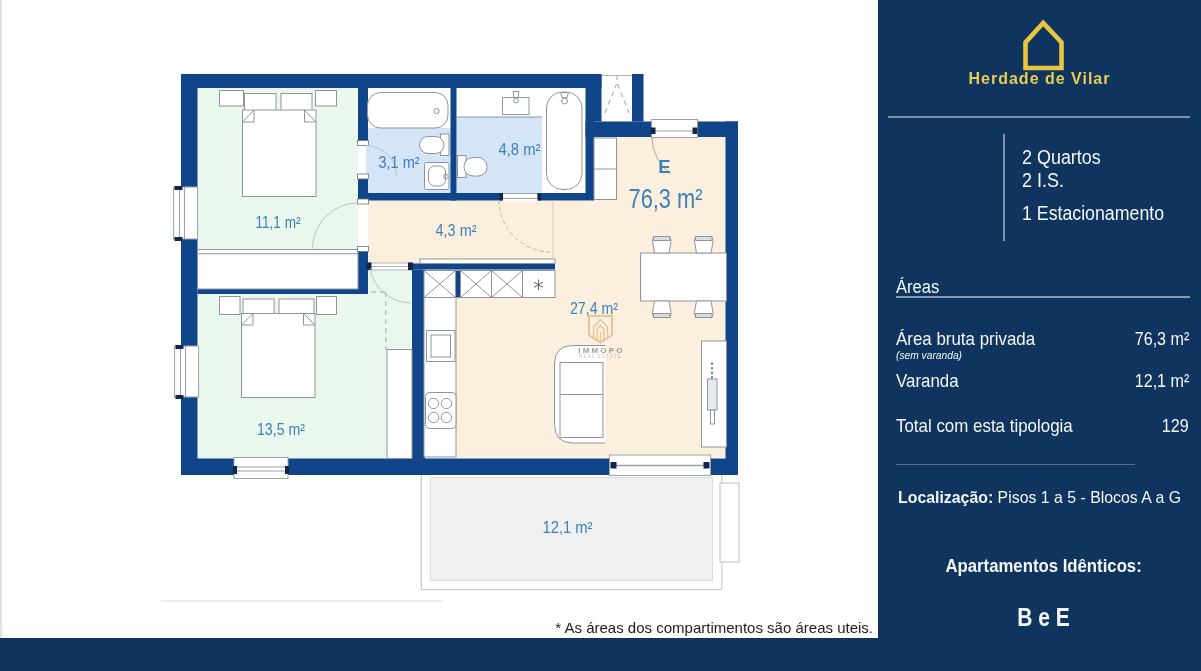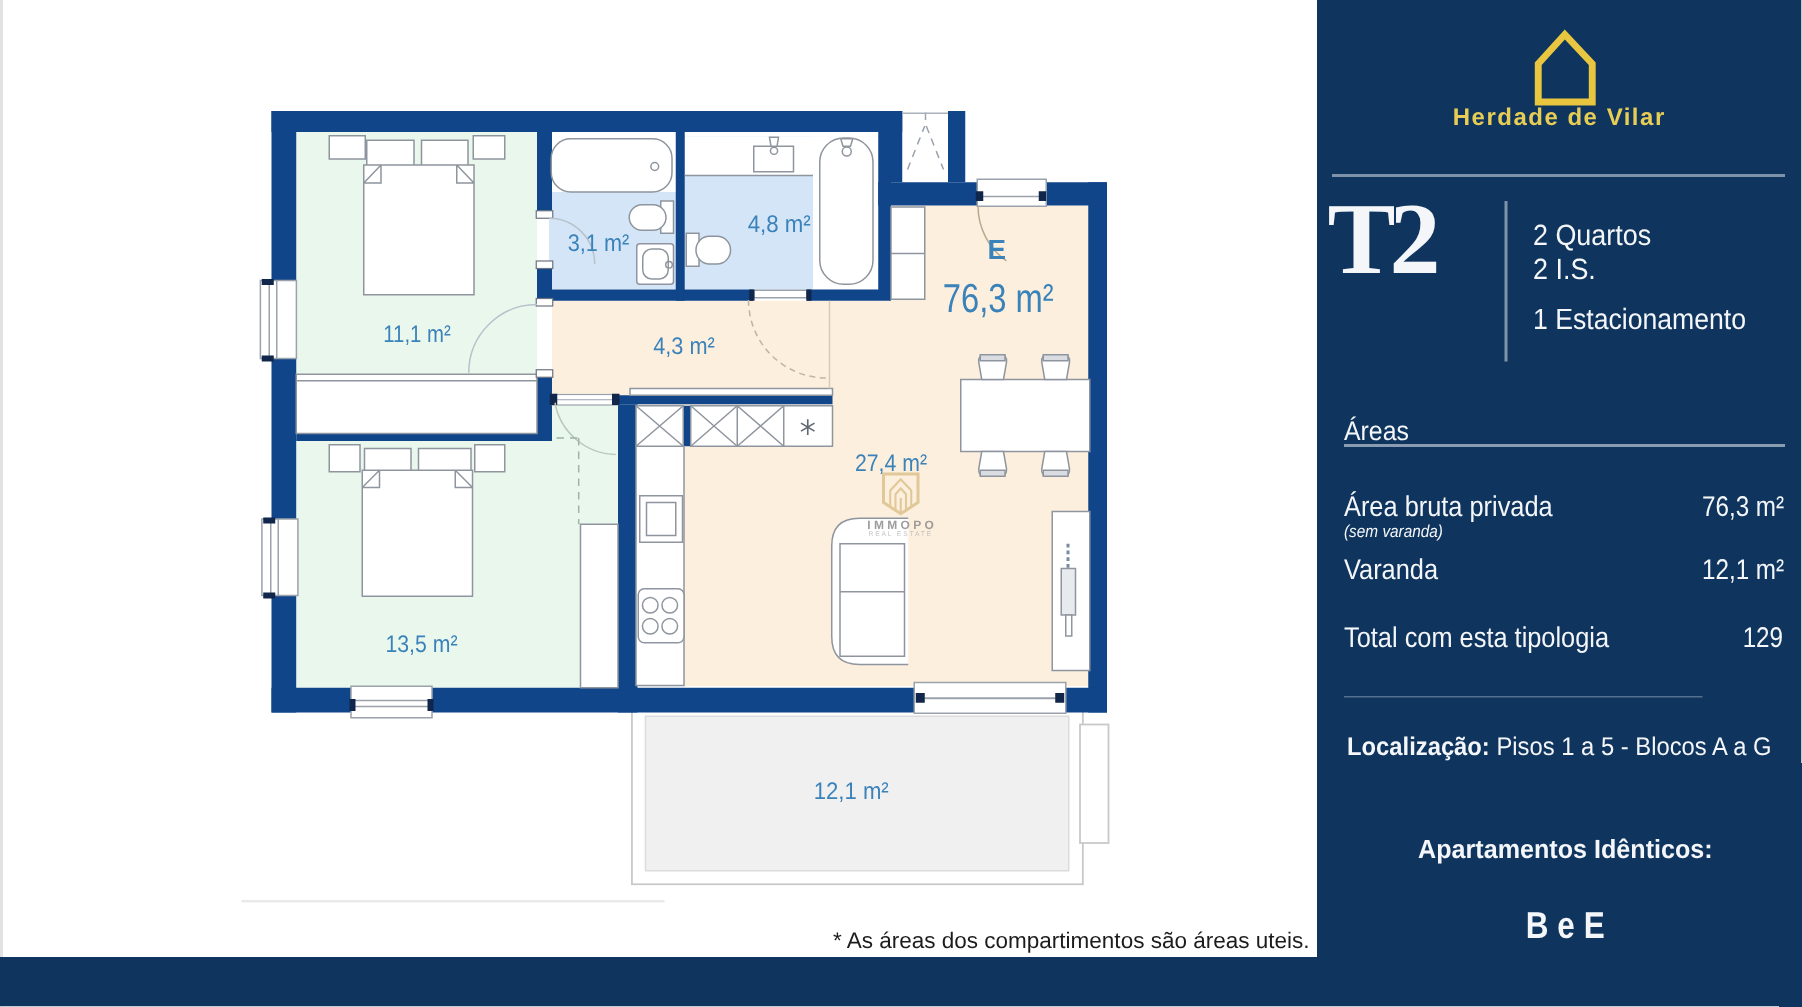--- a/index.html
+++ b/index.html
@@ -231,21 +231,20 @@
   <text x="665.5" y="208" font-size="27" textLength="74" lengthAdjust="spacingAndGlyphs">76,3 m²</text>
 </g>
 </svg>
 <div id="footnote">* As áreas dos compartimentos são áreas uteis.</div>
 <div id="sidebar">
   <svg class="abs" style="left:142px;top:17px" width="46" height="55" viewBox="0 0 46 55">
     <path d="M 5.5,51 L 5.5,25.5 L 23.2,6 L 41.5,25.5 L 41.5,51 Z" fill="none" stroke="#e9c63f" stroke-width="4.6" stroke-linejoin="miter"></path>
   </svg>
   <div class="abs" style="left:0;top:70px;width:323px;text-align:center;font-size:16px;font-weight:bold;color:#e7cd55;letter-spacing:1px;">Herdade de Vilar</div>
   <div class="abs" style="left:10px;top:116px;width:302px;height:1.6px;background:#7e93aa;"></div>
-  <div class="abs white" style="left:7px;top:119.5px;font-family:'Liberation Serif',serif;font-weight:bold;font-size:68px;letter-spacing:-4px;">T2</div>
   <div class="abs" style="left:125px;top:134px;width:1.6px;height:107px;background:#7e93aa;"></div>
   <div class="abs white nowrap sx92" style="left:144px;top:146px;font-size:19.5px;line-height:23px;">2 Quartos<br>2 I.S.</div>
   <div class="abs white nowrap sx91" style="left:144px;top:201.5px;font-size:19.5px;">1 Estacionamento</div>
   <div class="abs white nowrap sx92" style="left:18px;top:276.5px;font-size:18px;">Áreas</div>
   <div class="abs" style="left:18px;top:296px;width:294px;height:1.5px;background:#8a9cb1;"></div>
   <div class="abs white nowrap sx89" style="left:18px;top:327.5px;font-size:19px;">Área bruta privada</div>
   <div class="abs white nowrap sx85r" style="right:12px;top:327.5px;font-size:19px;">76,3 m²</div>
   <div class="abs white nowrap sx89" style="left:18px;top:348.5px;font-size:11.5px;font-style:italic;">(sem varanda)</div>
   <div class="abs white nowrap sx89" style="left:18px;top:370px;font-size:19px;">Varanda</div>
   <div class="abs white nowrap sx85r" style="right:12px;top:370px;font-size:19px;">12,1 m²</div>

